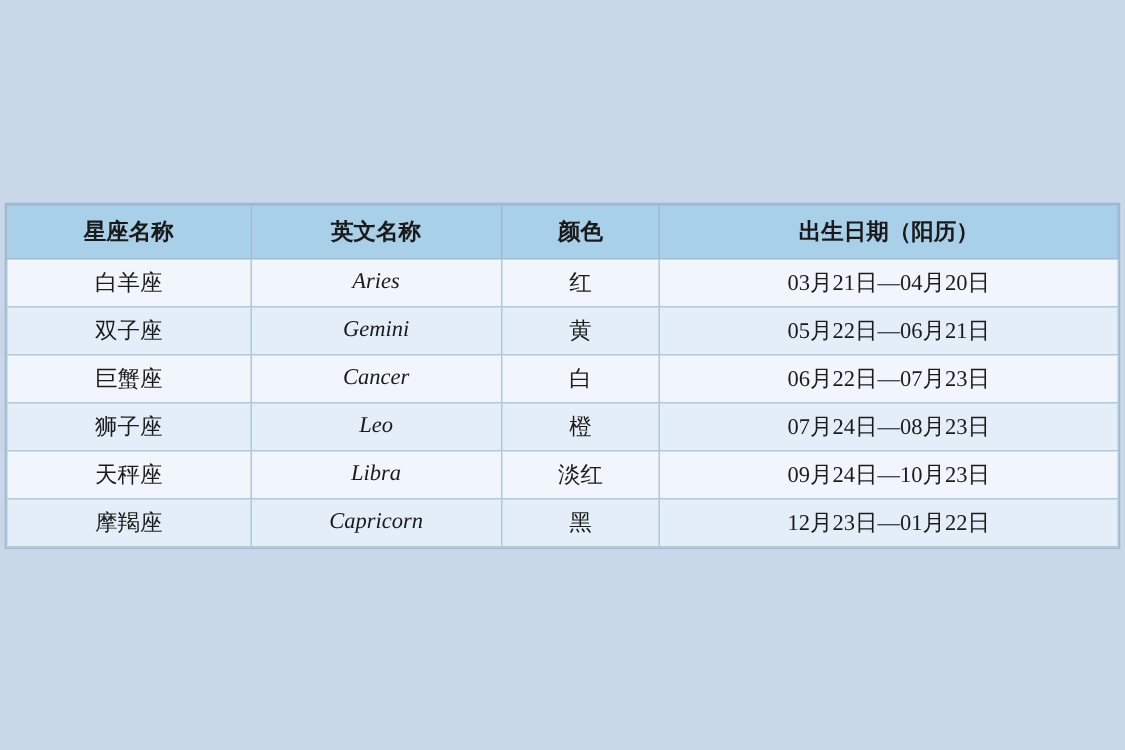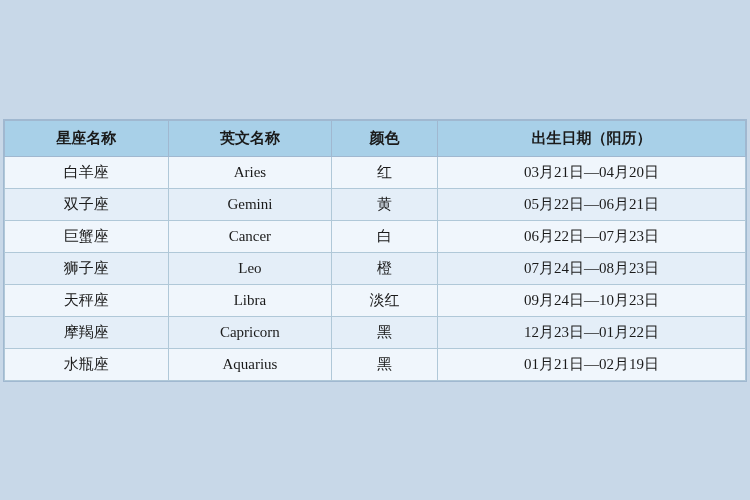--- a/index.html
+++ b/index.html
@@ -57,20 +57,21 @@
       text-align: center;
       font-size: 15px;
       color: #1a1a1a;
     }
 
     tbody td:first-child {
       font-weight: normal;
     }
 
     tbody td:nth-child(2) {
+      font-style: italic;
     }
   </style>
 </head>
 <body>
 
 <div class="table-container">
   <table>
     <thead>
       <tr>
         <th>星座名称</th>
@@ -109,21 +110,15 @@
           <td>Libra</td>
           <td>淡红</td>
           <td>09月24日—10月23日</td>
         </tr>
         <tr>
           <td>摩羯座</td>
           <td>Capricorn</td>
           <td>黑</td>
           <td>12月23日—01月22日</td>
         </tr>
-        <tr>
-          <td>水瓶座</td>
-          <td>Aquarius</td>
-          <td>黑</td>
-          <td>01月21日—02月19日</td>
-        </tr>
       </tbody>
   </table>
 </div>
 
 </body></html>

